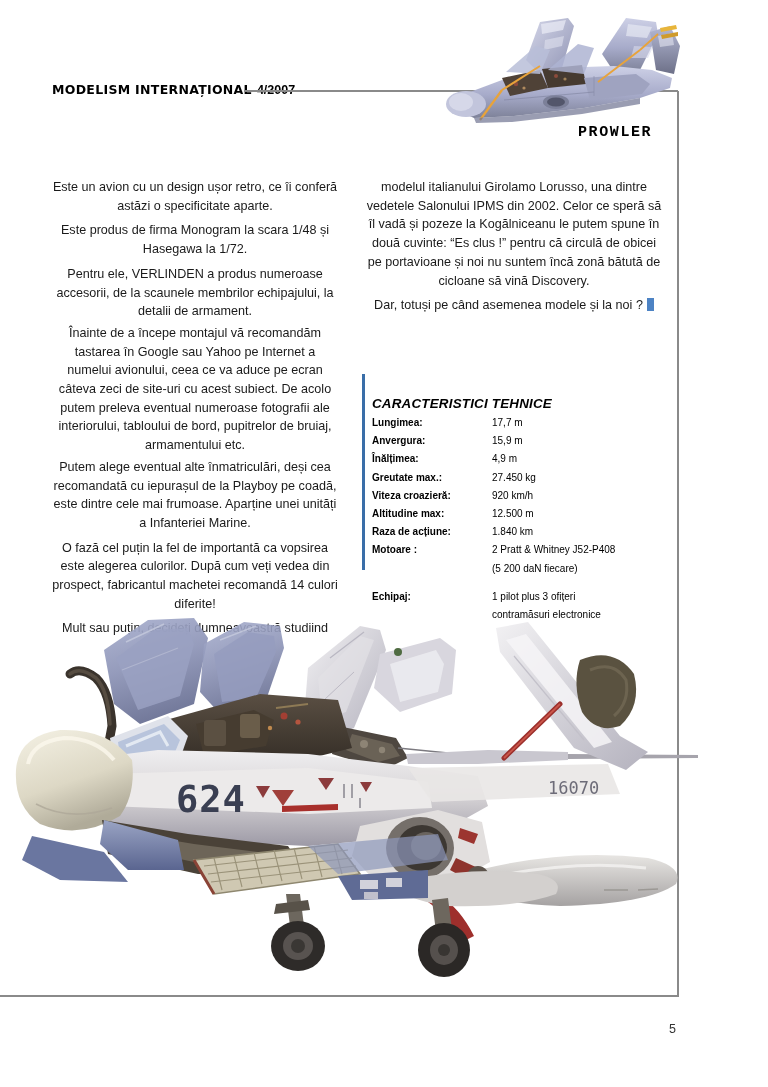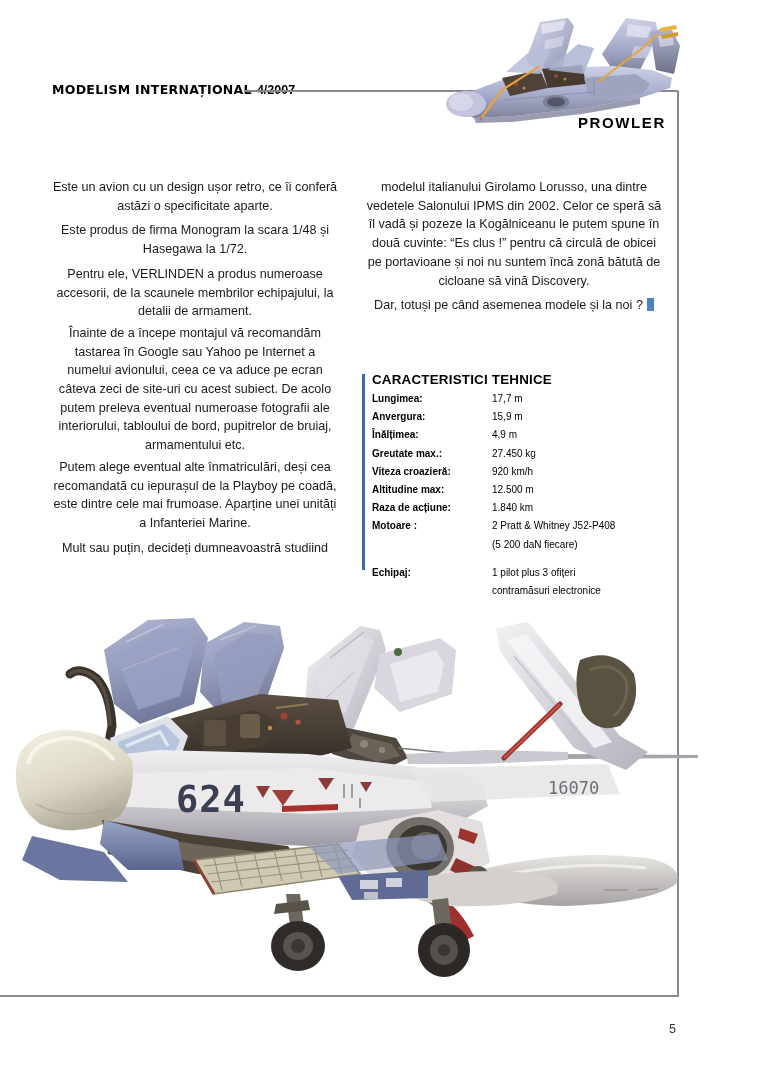--- a/index.html
+++ b/index.html
@@ -75,25 +75,25 @@
     left: 444px;
     top: 16px;
     width: 244px;
     height: 116px;
   }
   .hero-top svg { display: block; }
 
   .prowler-title {
     position: absolute;
     left: 578px;
-    top: 114px;
+    top: 124px;
     font-size: 15px;
     font-weight: bold;
     letter-spacing: 1.6px;
-    font-family: Liberation Sans, sans-serif;
+    font-family: Liberation Mono, monospace;
   }
 
   
   .col {
     position: absolute;
     font-size: 12.6px;
     line-height: 18.7px;
     color: #1a1a1a;
     font-family: "Liberation Sans", sans-serif;
   }
@@ -123,24 +123,26 @@
   .specbox .bluebar {
     position: absolute;
     left: 0;
     top: 2px;
     width: 3px;
     height: 196px;
     background: #3a6ea8;
   }
   .spec-title {
     margin-left: 10px;
+    font-style: italic;
     font-weight: bold;
     font-size: 13.4px;
     letter-spacing: 0.2px;
     font-family: "Liberation Sans", sans-serif;
+    margin-top: 24px;
   }
   .spec-table {
     margin-left: 10px;
     margin-top: 3px;
     border-collapse: collapse;
     font-size: 10px;
   }
   .spec-table td {
     padding: 0;
     line-height: 18.2px;
@@ -252,20 +254,21 @@
   </div>
 
   <div class="prowler-title">PROWLER</div>
 
   <div class="col col-left">
     <p class="nogap">Este un avion cu un design ușor retro, ce îi conferă astăzi o specificitate aparte.</p>
     <p class="nogap">Este produs de firma Monogram la scara 1/48 și Hasegawa la 1/72.</p>
     <p class="nogap">Pentru ele, VERLINDEN a produs numeroase accesorii, de la scaunele membrilor echipajului, la detalii de armament.</p>
     <p>Înainte de a începe montajul vă recomandăm tastarea în Google sau Yahoo pe Internet  a numelui avionului, ceea ce va aduce pe ecran câteva zeci de site-uri cu acest subiect. De acolo putem preleva eventual numeroase fotografii ale interiorului, tabloului de bord, pupitrelor de bruiaj, armamentului etc.</p>
     <p class="nogap">Putem alege eventual alte înmatriculări, deși cea recomandată cu iepurașul de la Playboy pe coadă, este dintre cele mai frumoase. Aparține unei unități a Infanteriei Marine.</p>
+    <p class="nogap">O fază cel puțin la fel de importantă ca vopsirea este alegerea culorilor. După cum veți vedea din prospect, fabricantul machetei recomandă 14 culori diferite!</p>
     <p class="nogap">Mult sau puțin, decideți dumneavoastră studiind</p>
   </div>
 
   <div class="col col-right">
     <p class="nogap">modelul italianului Girolamo Lorusso, una dintre vedetele Salonului IPMS din 2002. Celor ce speră să îl vadă și pozeze la Kogălniceanu le putem spune în două cuvinte: “Es clus !” pentru că circulă de obicei pe portavioane și noi nu suntem încă zonă bătută de cicloane să vină Discovery.</p>
     <p class="nogap"><span>Dar, totuși pe când asemenea modele și la noi ?</span><span class="endmark"></span></p>
   </div>
 
   <div class="specbox">
     <div class="bluebar"></div>

